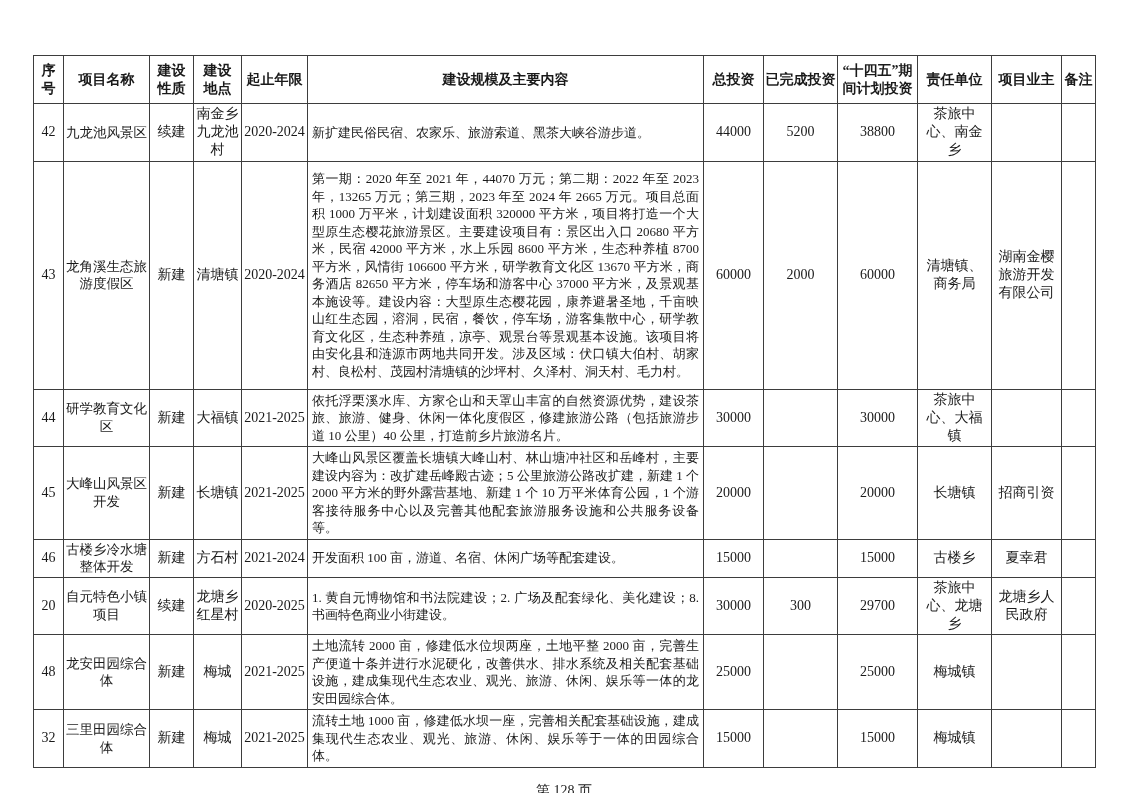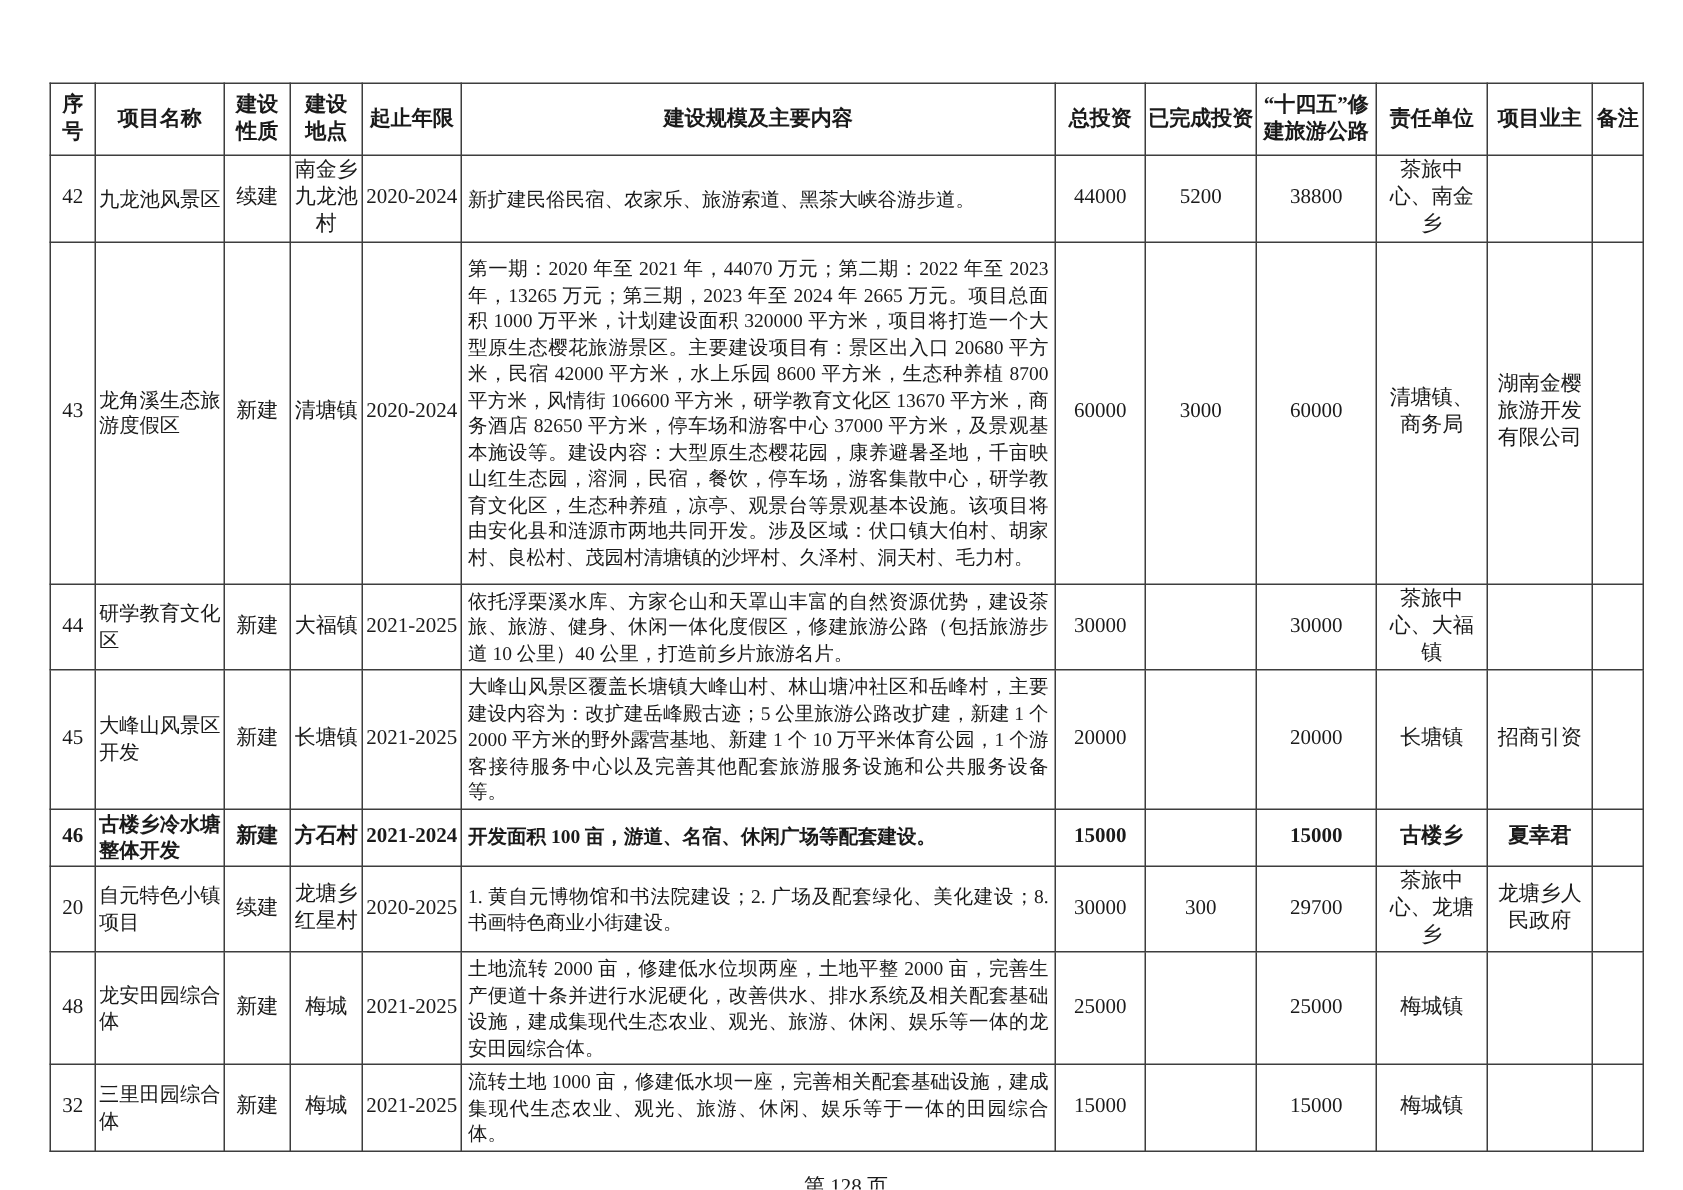--- a/index.html
+++ b/index.html
@@ -40,35 +40,35 @@
     height: 48px;
   }
   .projects td {
     font-size: 14px;
     text-align: center;
     line-height: 1.3;
     padding: 1px 2px;
   }
   .projects td.col-name {
     font-size: 13.5px;
-    text-align: left;
+    text-align: center;
     line-height: 1.3;
   }
   .projects td.col-content {
     font-size: 13px;
     text-align: justify;
     text-align-last: left;
     line-height: 17.5px;
     padding: 2px 4px;
   }
   tr.r42 { height: 45px; }
   tr.r43 { height: 228px; }
   tr.r44 { height: 54px; }
   tr.r45 { height: 86px; }
-  tr.r46 { height: 38px; font-weight: bold; }
+  tr.r46 { height: 38px; }
   tr.r47 { height: 42px; }
   tr.r48 { height: 67px; }
   tr.r49 { height: 50px; }
   .footer {
     width: 1062px;
     text-align: center;
     font-size: 14px;
     margin-top: 14px;
     color: #1a1a1a;
   }
@@ -95,21 +95,21 @@
     <thead>
       <tr>
         <th>序 号</th>
         <th>项目名称</th>
         <th>建设 性质</th>
         <th>建设 地点</th>
         <th>起止年限</th>
         <th>建设规模及主要内容</th>
         <th>总投资</th>
         <th>已完成投资</th>
-        <th>“十四五”修建旅游公路</th>
+        <th>“十四五”期间计划投资</th>
         <th>责任单位</th>
         <th>项目业主</th>
         <th>备注</th>
       </tr>
     </thead>
     <tbody>
       <tr class="r42">
         <td>42</td>
         <td class="col-name">九龙池风景区</td>
         <td>续建</td>
@@ -124,21 +124,21 @@
         <td></td>
       </tr>
       <tr class="r43">
         <td>43</td>
         <td class="col-name">龙角溪生态旅游度假区</td>
         <td>新建</td>
         <td>清塘镇</td>
         <td>2020-2024</td>
         <td class="col-content">第一期：2020 年至 2021 年，44070 万元；第二期：2022 年至 2023 年，13265 万元；第三期，2023 年至 2024 年 2665 万元。项目总面积 1000 万平米，计划建设面积 320000 平方米，项目将打造一个大型原生态樱花旅游景区。主要建设项目有：景区出入口 20680 平方米，民宿 42000 平方米，水上乐园 8600 平方米，生态种养植 8700 平方米，风情街 106600 平方米，研学教育文化区 13670 平方米，商务酒店 82650 平方米，停车场和游客中心 37000 平方米，及景观基本施设等。建设内容：大型原生态樱花园，康养避暑圣地，千亩映山红生态园，溶洞，民宿，餐饮，停车场，游客集散中心，研学教育文化区，生态种养殖，凉亭、观景台等景观基本设施。该项目将由安化县和涟源市两地共同开发。涉及区域：伏口镇大伯村、胡家村、良松村、茂园村清塘镇的沙坪村、久泽村、洞天村、毛力村。</td>
         <td>60000</td>
-        <td>3000</td>
+        <td>2000</td>
         <td>60000</td>
         <td>清塘镇、商务局</td>
         <td>湖南金樱旅游开发有限公司</td>
         <td></td>
       </tr>
       <tr class="r44">
         <td>44</td>
         <td class="col-name">研学教育文化区</td>
         <td>新建</td>
         <td>大福镇</td>

